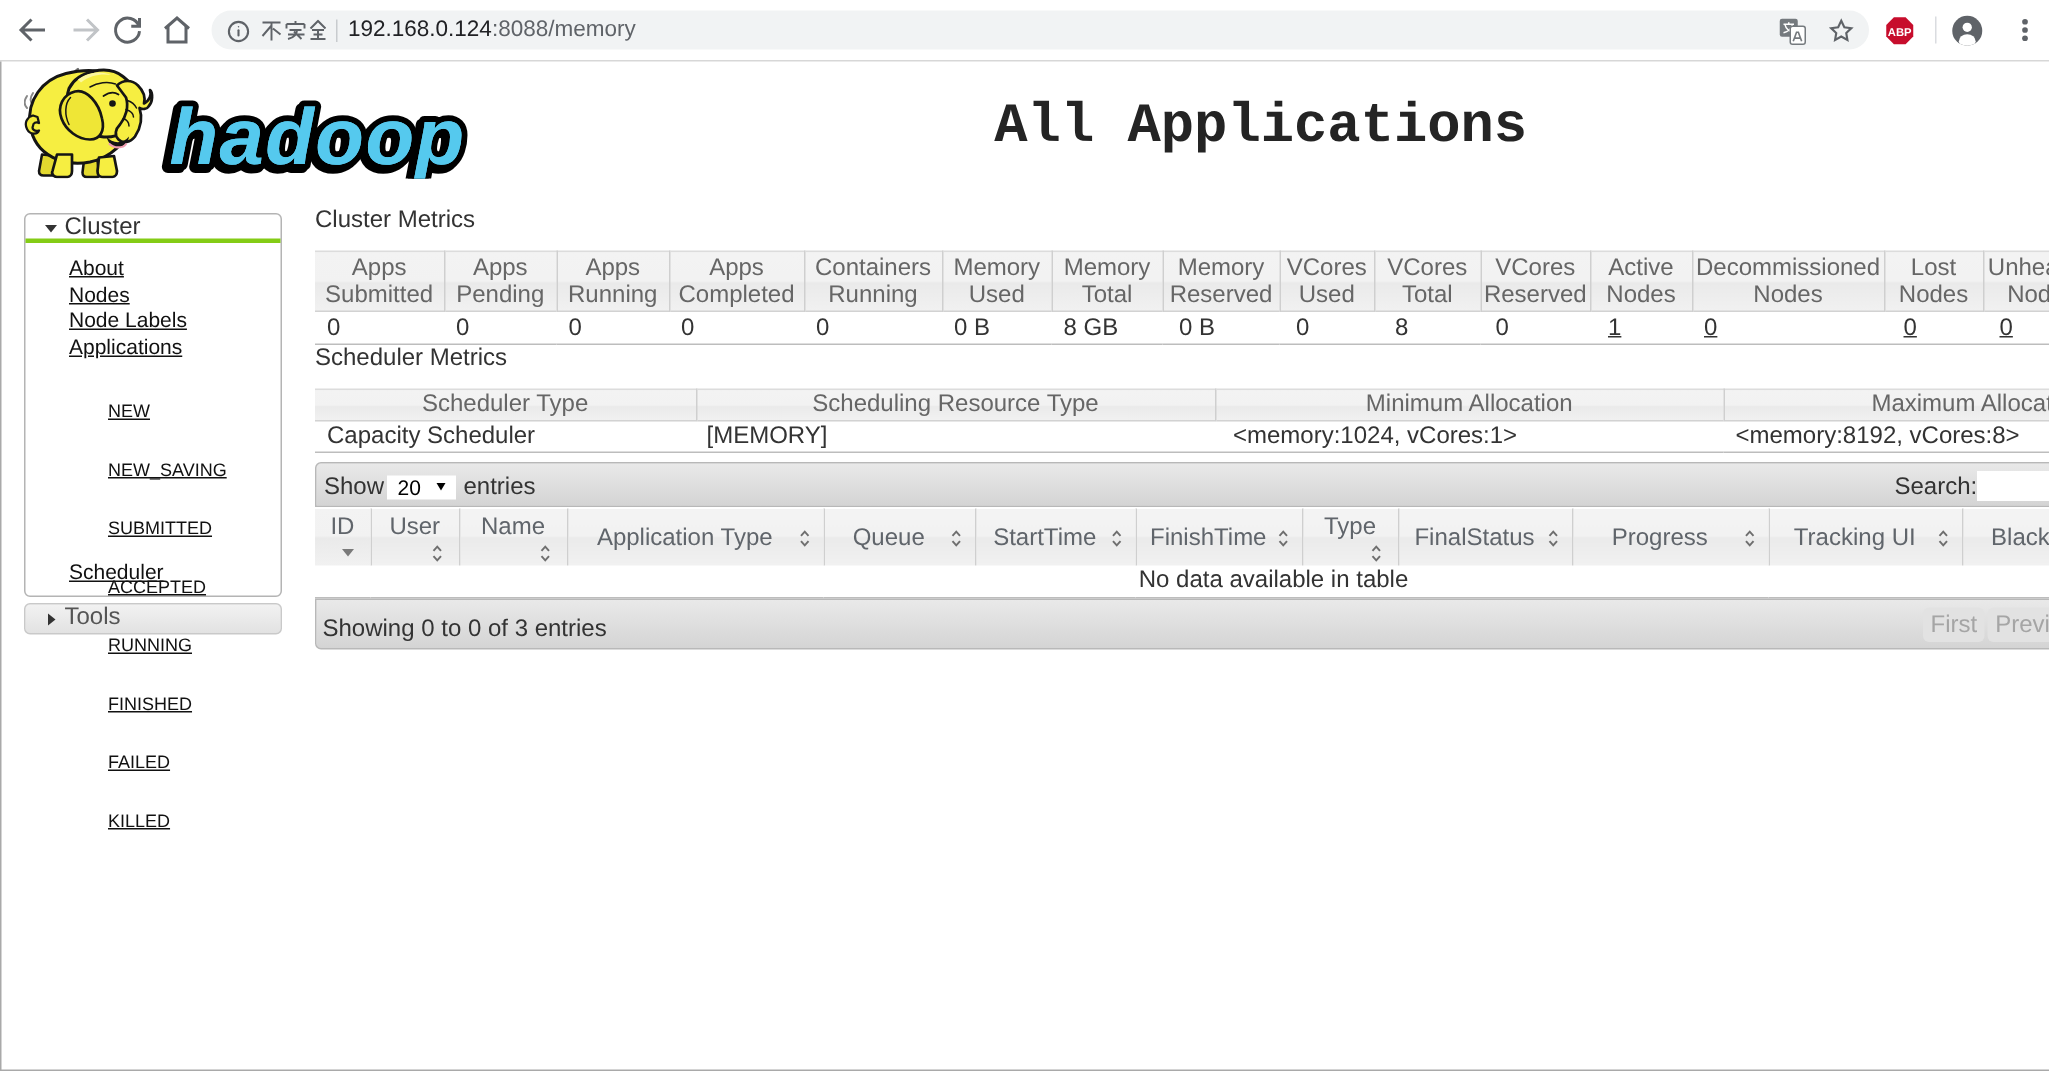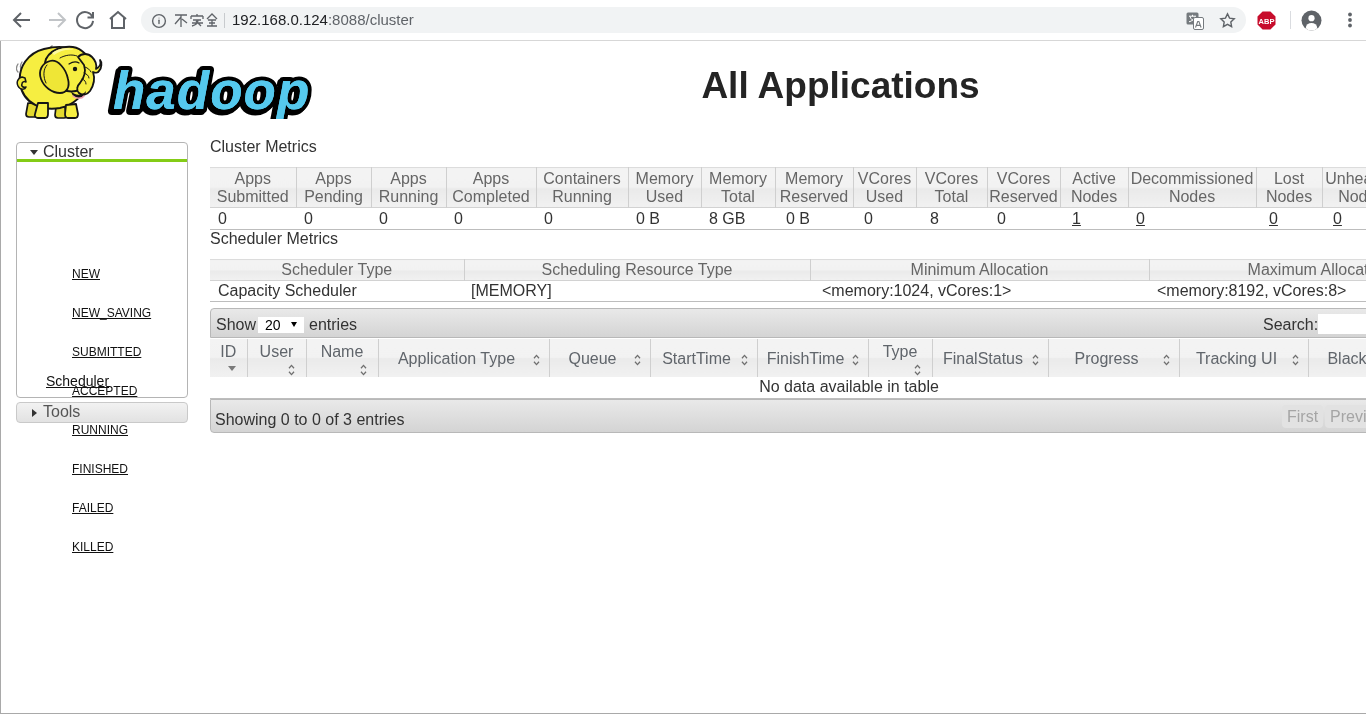--- a/index.html
+++ b/index.html
@@ -15,21 +15,21 @@
 #urltext .dim { color:#5f6368; }
 #secchip { position:absolute; left:151px; top:13px; }
 #divider1 { position:absolute; left:224px; top:13px; width:1px; height:15px; background:#c8cbce; }
 #divider2 { position:absolute; left:1290px; top:11px; width:1px; height:18px; background:#dadce0; }
 
 #winleft { position:absolute; left:0; top:41px; width:1px; height:673px; background:#a9a9a9; }
 #winbottom { position:absolute; left:0; top:713px; width:1366px; height:1px; background:#a9a9a9; }
 
 #logo { position:absolute; left:16px; top:45px; }
 #h1 { position:absolute; left:315px; top:67px; width:1051px; text-align:center;
-  font-size:37px; font-weight:bold; color:#242424; line-height:1; }
+  font-size:37px; font-weight:bold; color:#242424; line-height:1;font-family:Liberation Mono, monospace; }
 
 #navbox { position:absolute; left:16px; top:142px; width:172px; height:256px;
   border:1px solid #b4b4b4; border-radius:4px; background:#fff; }
 #navhead { height:19px; border-bottom:3px solid #84cc16; font-size:16px; color:#333;
   line-height:17px; padding-left:26px; position:relative; }
 #navhead .tri { position:absolute; left:13px; top:7px; width:0; height:0;
   border-left:4px solid transparent; border-right:4px solid transparent; border-top:5px solid #333; }
 #navlinks { position:absolute; left:0; top:27px; width:100%; font-size:14px; line-height:17.5px; }
 #navlinks a { color:#111; }
 #navlinks .l1 { padding-left:29px; }
@@ -111,21 +111,21 @@
       <path d="M8 7.2v3.4" stroke-linecap="round"></path>
       <circle cx="8" cy="4.9" r="0.5" fill="#5f6368" stroke="none"></circle>
     </svg>
 
   <svg style="position:absolute;left:174px;top:13px" width="46" height="15" viewBox="0 0 46 15" stroke="#5f6368" stroke-width="1.3" fill="none">
     <path d="M1 2h12M7 2v12M7 4l-6 7M8 6l5 4"></path>
     <path d="M17 3h12M23 1v2M17 3v3M29 3v3M19 7h8M18 10h11M24 7c0 3-2 5-6 6M22 8l5 5"></path>
     <path d="M33 6c2-2 4-4 5-5 1 1 3 3 5 5M34 7h8M35 10h6M33 13h10M38 7v6"></path>
   </svg>
   <div id="divider1"></div>
-  <div id="urltext">192.168.0.124<span class="dim">:8088/cluster</span></div>
+  <div id="urltext">192.168.0.124<span class="dim">:8088/memory</span></div>
   <div id="divider2"></div>
 
   <svg style="position:absolute;left:1186px;top:12px" width="18" height="18" viewBox="0 0 18 18">
     <rect x="0.5" y="0.5" width="12" height="12" rx="1.5" fill="#757a7e"></rect>
     <path d="M3 4.2h7M6.5 2.8v1.6M4 4.4c0.6 2.6 2.6 4.4 5.6 5M9 4.4c-0.8 2.8-3 4.8-6 5.4" stroke="#fff" stroke-width="1" fill="none"></path>
     <rect x="7.5" y="5.5" width="10" height="12" rx="1.5" fill="#fff" stroke="#757a7e"></rect>
     <path d="M9.5 15.5l2.2-6h1.2l2.2 6M10.3 13.4h4" stroke="#757a7e" stroke-width="1.1" fill="none"></path>
   </svg>
 
   <svg style="position:absolute;left:1218px;top:11px" width="19" height="19" viewBox="0 0 24 24" fill="none" stroke="#5f6368" stroke-width="1.8">
@@ -198,20 +198,26 @@
 
     <path d="M55 46 c4 5 11 5 15 0 c-1 9 -13 10 -15 0 z" fill="#151515"></path>
     <path d="M57 51 c3 3 9 3 11 0" stroke="#f09db0" stroke-width="1.4" fill="none"></path>
   </g>
 </svg>
 
 <div id="h1">All Applications</div>
 
 <div id="navbox">
   <div id="navhead"><span class="tri"></span>Cluster</div>
+  <div id="navlinks">
+    <div class="l1"><a href="#">About</a></div>
+    <div class="l1"><a href="#">Nodes</a></div>
+    <div class="l1"><a href="#">Node Labels</a></div>
+    <div class="l1"><a href="#">Applications</a></div>
+  </div>
   <div id="navsub">
     <div class="l2"><a href="#">NEW</a></div>
     <div class="l2"><a href="#">NEW_SAVING</a></div>
     <div class="l2"><a href="#">SUBMITTED</a></div>
     <div class="l2"><a href="#">ACCEPTED</a></div>
     <div class="l2"><a href="#">RUNNING</a></div>
     <div class="l2"><a href="#">FINISHED</a></div>
     <div class="l2"><a href="#">FAILED</a></div>
     <div class="l2"><a href="#">KILLED</a></div>
   </div>

